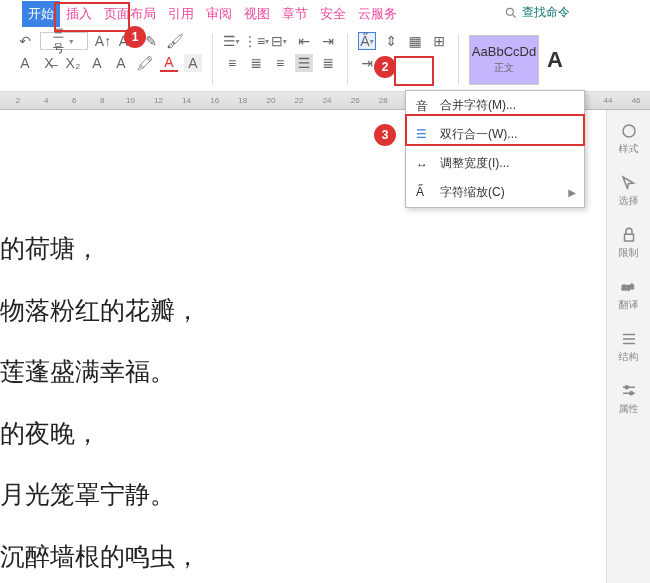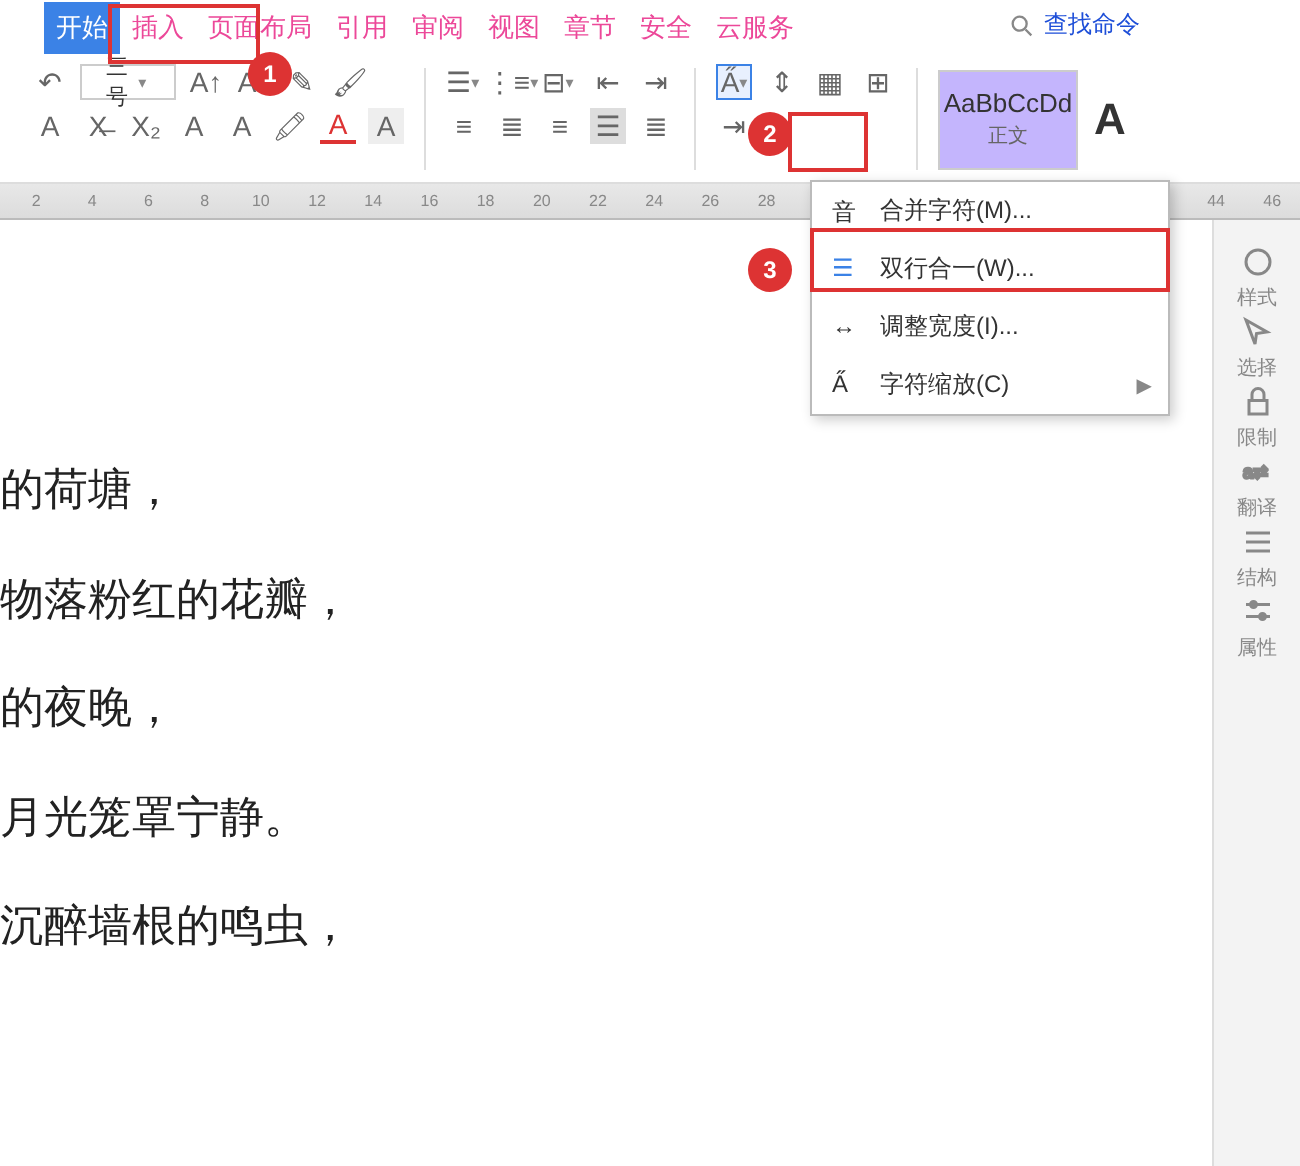--- a/index.html
+++ b/index.html
@@ -1,37 +1,37 @@
 <!DOCTYPE html>
 <html><head>
 <meta charset="utf-8">
 <style>
 *{margin:0;padding:0;box-sizing:border-box}
 body{width:650px;height:583px;font-family:"Microsoft YaHei",SimSun,sans-serif;font-size:12px;background:#fff;overflow:hidden;position:relative;color:#333}
 .tabs{display:flex;align-items:center;height:28px;background:#fff;padding-left:22px;position:relative}
 .tab{padding:4px 6px;cursor:pointer;color:#ec4899;font-size:13px}
 .tab.active{background:#3b82e6;color:#fff}
-.search-box{position:absolute;right:80px;top:4px;display:flex;align-items:center;color:#1d4ed8;font-size:12px}
+.search-box{position:absolute;right:80px;top:4px;display:flex;align-items:center;color:#0f766e;font-size:12px}
 .search-icon-svg{width:14px;height:14px;margin-right:4px}
 .toolbar{height:64px;background:#fff;border-bottom:1px solid #ddd;display:flex;padding:4px 10px;position:relative}
 .toolbar-group{display:flex;flex-direction:column;gap:4px;padding:0 6px}
 .toolbar-row{display:flex;align-items:center;gap:6px}
 .tb-btn{width:18px;height:18px;display:inline-flex;align-items:center;justify-content:center;color:#666;cursor:pointer;font-size:14px}
 .tb-drop{width:8px;font-size:8px;color:#888}
 .font-size-box{width:48px;height:18px;border:1px solid #ccc;font-size:11px;padding:0 12px;display:flex;align-items:center;color:#333}
 .divider{width:1px;background:#ddd;margin:2px 4px}
 .style-box{width:70px;height:50px;border:1px solid #ccc;display:flex;flex-direction:column;align-items:center;justify-content:center;font-size:11px;color:#333;background:#c4b5fd}
 .style-preview{font-size:13px}
 .style-name{font-size:10px;color:#666;margin-top:2px}
 .ruler{height:18px;background:linear-gradient(#e8e8e8,#dcdcdc);border-bottom:1px solid #bbb;position:relative;font-size:8px;color:#888;display:flex;align-items:center;padding-left:4px;overflow:hidden}
 .ruler-num{flex:1;text-align:center;font-size:8px}
 .doc-area{display:flex;height:calc(583px - 28px - 64px - 18px)}
-.doc-content{flex:1;padding:110px 0 0 0;font-size:22px;line-height:2.3;color:#222;font-family:SimSun,serif}
+.doc-content{flex:1;padding:110px 0 0 0;font-size:25px;line-height:2.3;color:#222;font-family:SimSun,serif}
 .doc-line{margin-bottom:4px}
-.sidebar{width:44px;background:#f3f3f3;border-left:1px solid #ddd;display:flex;flex-direction:column;align-items:center;padding-top:12px;gap:1px}
+.sidebar{width:44px;background:#f3f3f3;border-left:1px solid #ddd;display:flex;flex-direction:column;align-items:center;padding-top:12px;gap:18px}
 .sidebar-item{display:flex;flex-direction:column;align-items:center;cursor:pointer;color:#666}
 .sidebar-icon{width:18px;height:18px;margin-bottom:2px}
 .sidebar-label{font-size:10px;color:#888}
 .dropdown{position:absolute;top:90px;left:405px;width:180px;background:#fff;border:1px solid #bbb;box-shadow:2px 2px 6px rgba(0,0,0,.2);z-index:50}
 .dropdown-item{display:flex;align-items:center;padding:6px 10px;font-size:12px;color:#333;cursor:pointer;gap:8px;position:relative}
 .dd-icon{width:16px;height:16px;display:inline-block}
 .dd-arrow{position:absolute;right:8px;font-size:10px;color:#888}
 .hl{position:absolute;border:2.5px solid #d33;pointer-events:none;z-index:60}
 .hl1{top:2px;left:54px;width:76px;height:30px}
 .hl2{top:56px;left:394px;width:40px;height:30px}
@@ -151,20 +151,21 @@
   <span class="ruler-num">40</span>
   <span class="ruler-num">42</span>
   <span class="ruler-num">44</span>
   <span class="ruler-num">46</span>
 </div>
 
 <div class="doc-area">
   <div class="doc-content">
     <div class="doc-line">的荷塘，</div>
     <div class="doc-line">物落粉红的花瓣，</div>
+    <div class="doc-line">莲蓬盛满幸福。</div>
     <div class="doc-line">的夜晚，</div>
     <div class="doc-line">月光笼罩宁静。</div>
     <div class="doc-line">沉醉墙根的鸣虫，</div>
   </div>
 
   <div class="sidebar">
     <div class="sidebar-item">
       <svg class="sidebar-icon" viewBox="0 0 24 24" fill="none" stroke="#888" stroke-width="2">
           <circle cx="12" cy="12" r="8"></circle>
         </svg>

